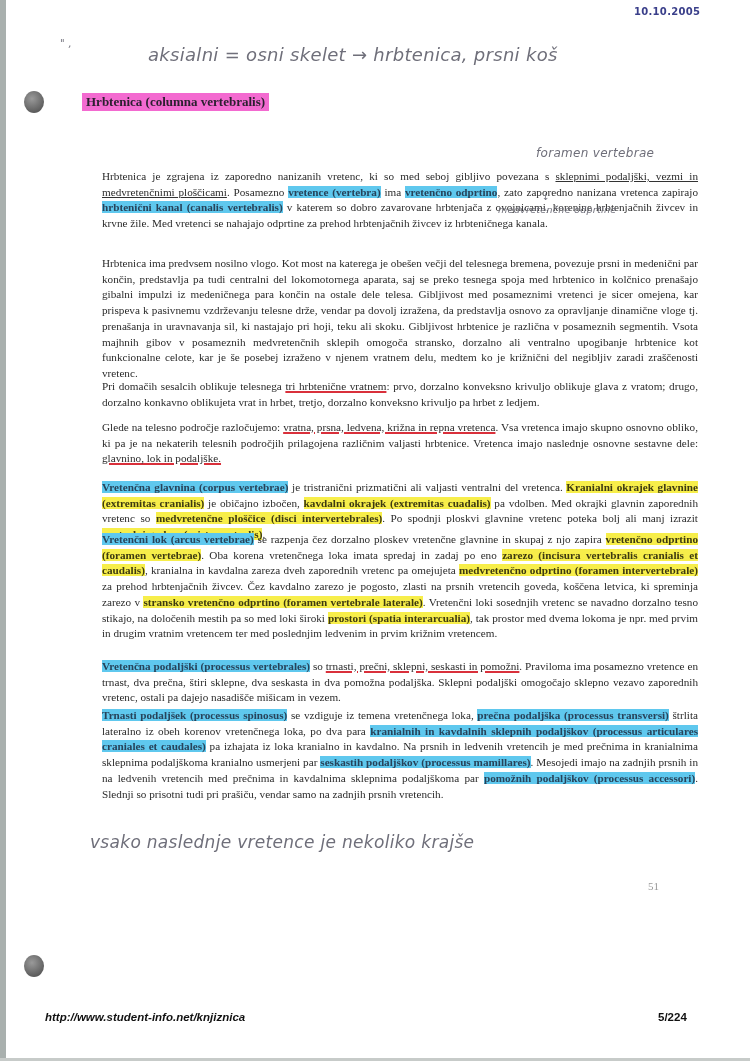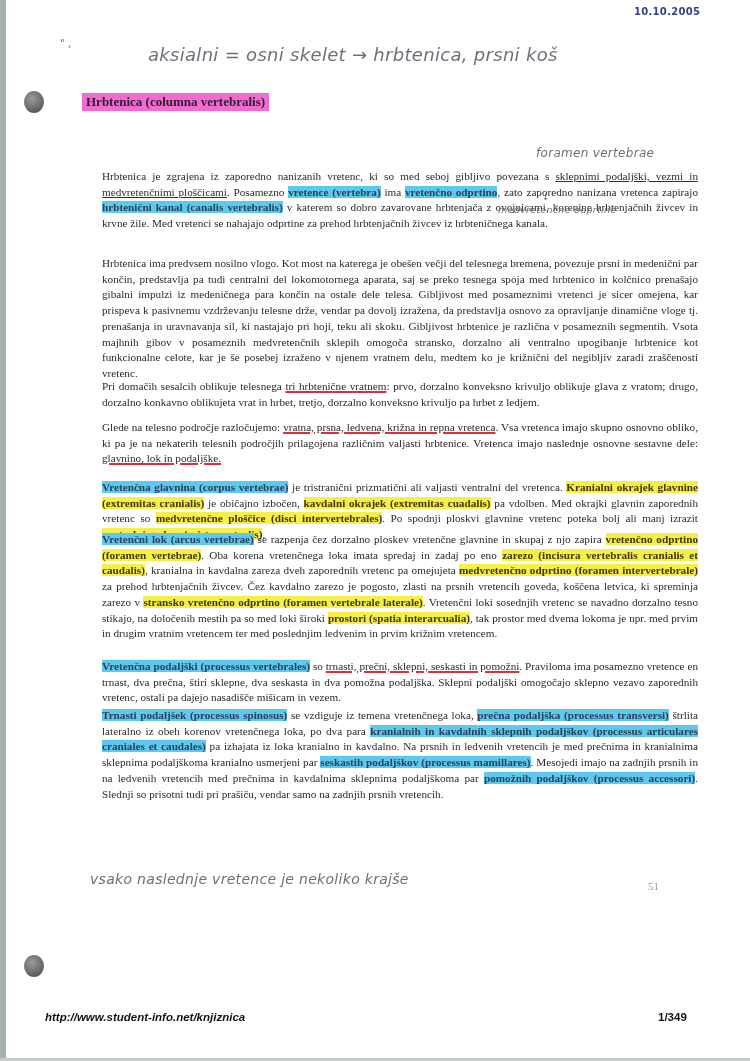--- a/index.html
+++ b/index.html
@@ -68,18 +68,18 @@
 </p>
 
 <p class="para" style="top:643px">
   <span class="hl-b">Vretenčna podaljški (processus vertebrales)</span><span> so </span><span class="ul-red">trnasti, prečni, sklepni, seskasti in pomožni</span><span>. Praviloma ima posamezno vretence en trnast, dva prečna, štiri sklepne, dva seskasta in dva pomožna podaljška. Sklepni podaljški omogočajo sklepno vezavo zaporednih vretenc, ostali pa dajejo nasadišče mišicam in vezem.</span>
 </p>
 
 <p class="para" style="top:692px">
   <span class="hl-b">Trnasti podaljšek (processus spinosus)</span><span> se vzdiguje iz temena vretenčnega loka, </span><span class="hl-b">prečna podaljška (processus transversi)</span><span> štrlita lateralno iz obeh korenov vretenčnega loka, po dva para </span><span class="hl-b">kranialnih in kavdalnih sklepnih podaljškov (processus articulares craniales et caudales)</span><span> pa izhajata iz loka kranialno in kavdalno. Na prsnih in ledvenih vretencih je med prečnima in kranialnima sklepnima podaljškoma kranialno usmerjeni par </span><span class="hl-b">seskastih podaljškov (processus mamillares)</span><span>. Mesojedi imajo na zadnjih prsnih in na ledvenih vretencih med prečnima in kavdalnima sklepnima podaljškoma par </span><span class="hl-b">pomožnih podaljškov (processus accessori)</span><span>. Slednji so prisotni tudi pri prašiču, vendar samo na zadnjih prsnih vretencih.</span>
 </p>
 
-<div class="hw" style="left:90px; top:832px; font-size:14px;margin-top:39px;">vsako naslednje vretence je nekoliko krajše</div>
+<div class="hw" style="left:90px; top:832px; font-size:17px;">vsako naslednje vretence je nekoliko krajše</div>
 
 <div class="pageno">51</div>
 
 <div class="footer-url">http://www.student-info.net/knjiznica</div>
-<div class="footer-page">1/349</div>
+<div class="footer-page">5/224</div>
 
 </body></html>

